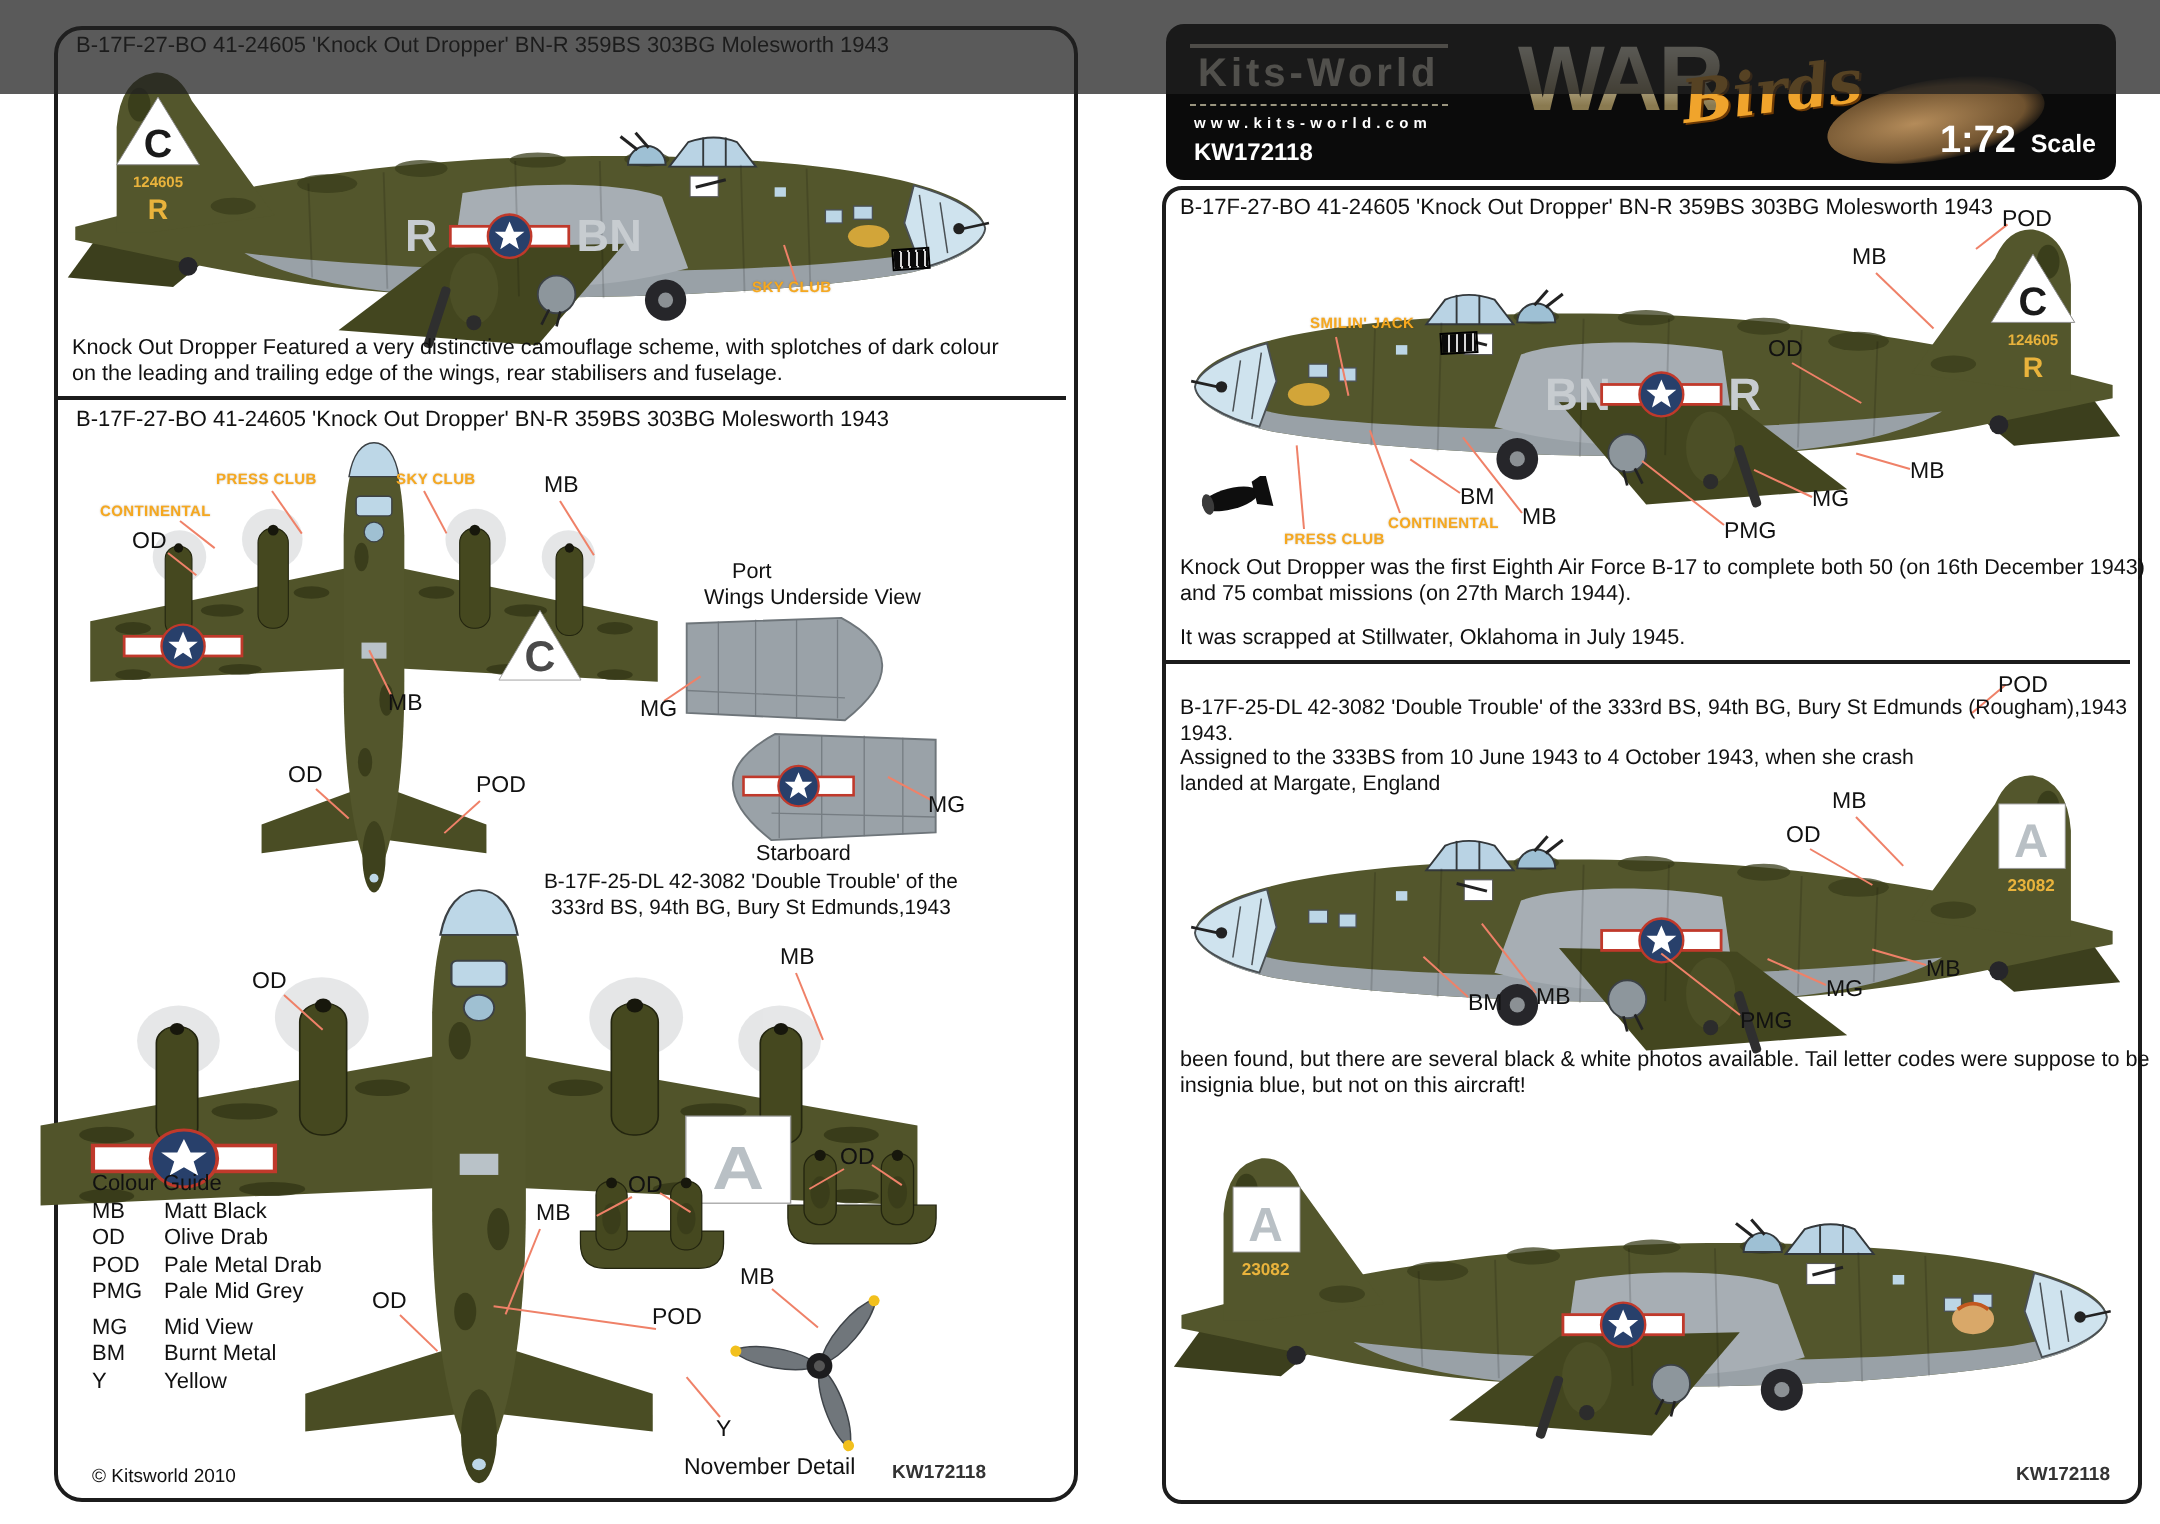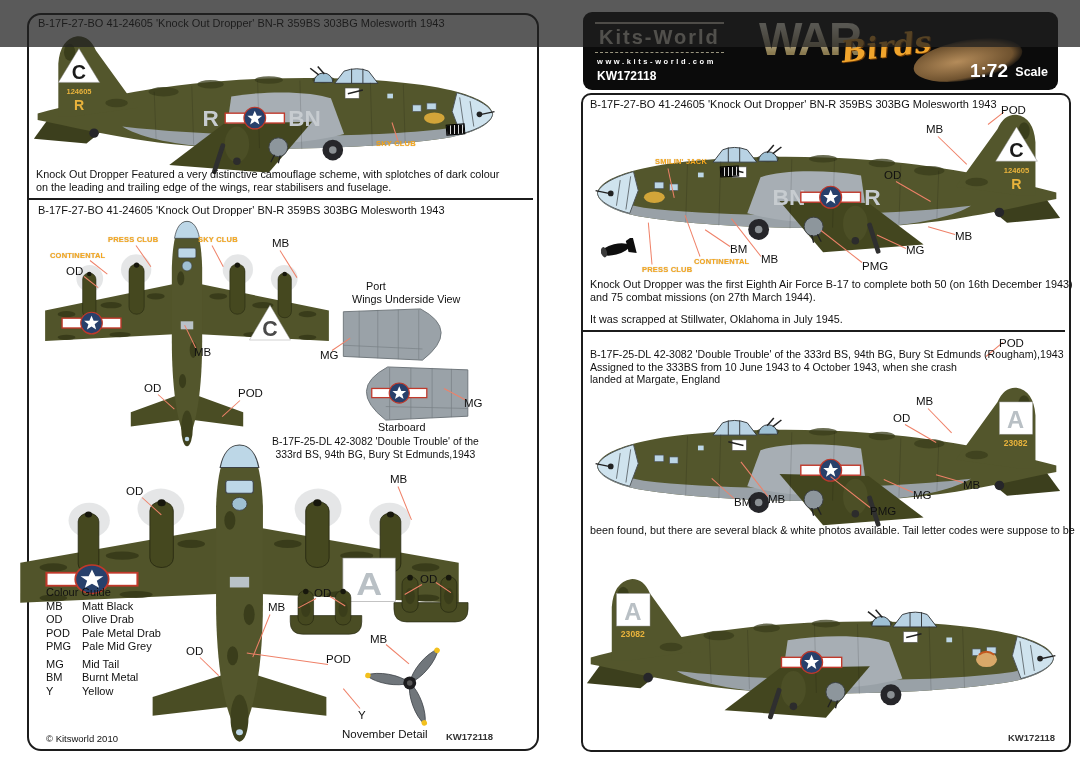--- a/index.html
+++ b/index.html
@@ -321,21 +321,21 @@
     <div class="cg-row">
       <span class="cg-code">POD</span>
         <span>Pale Metal Drab</span>
       </div>
     <div class="cg-row">
       <span class="cg-code">PMG</span>
         <span>Pale Mid Grey</span>
       </div>
     <div class="cg-row" style="margin-top:4px;">
       <span class="cg-code">MG</span>
-        <span>Mid Tail</span>
+        <span>Mid View</span>
       </div>
     <div class="cg-row">
       <span class="cg-code">BM</span>
         <span>Burnt Metal</span>
       </div>
     <div class="cg-row">
       <span class="cg-code">Y</span>
         <span>Yellow</span>
       </div>
   </div>
@@ -404,20 +404,21 @@
   </svg>
 
   <div class="cap" style="left:590px;top:278px;">
     <div>Knock Out Dropper was the first Eighth Air Force B-17 to complete both 50 (on 16th December 1943)</div>
     <div>and 75 combat missions (on 27th March 1944).</div>
   </div>
   <div class="cap" style="left:590px;top:313px;">It was scrapped at Stillwater, Oklahoma in July 1945.</div>
 
   <div class="cap" style="left:590px;top:348px;font-size:10.6px;line-height:12.6px;">
     <div>B-17F-25-DL 42-3082 'Double Trouble' of the 333rd BS, 94th BG, Bury St Edmunds (Rougham),1943</div>
+    <div>1943.</div>
     <div>Assigned to the 333BS from 10 June 1943 to 4 October 1943, when she crash</div>
     <div>landed at Margate, England</div>
   </div>
   <span class="lbl" style="left:999px;top:338px;">POD</span>
   <i class="ldr" style="left:986px;top:356px;width:22px;transform:rotate(-40deg);"></i>
 
   <svg class="fig" style="left:588px;top:368px;" width="474" height="176" viewBox="0 0 500 170">
     <g transform="translate(500,0) scale(-1,1)">
         <use href="#af-side"></use>
       </g>
@@ -436,20 +437,21 @@
   <i class="ldr" style="left:963px;top:482px;width:28px;transform:rotate(196deg);"></i>
   <span class="lbl" style="left:870px;top:506px;">PMG</span>
   <i class="ldr" style="left:870px;top:507px;width:50px;transform:rotate(218deg);"></i>
   <span class="lbl" style="left:768px;top:494px;">MB</span>
   <i class="ldr" style="left:768px;top:496px;width:44px;transform:rotate(232deg);"></i>
   <span class="lbl" style="left:734px;top:497px;">BM</span>
   <i class="ldr" style="left:734px;top:498px;width:30px;transform:rotate(222deg);"></i>
 
   <div class="cap" style="left:590px;top:524px;">
     <div>been found, but there are several black &amp; white photos available. Tail letter codes were suppose to be</div>
+    <div>insignia blue, but not on this aircraft!</div>
   </div>
 
   <svg class="fig" style="left:585px;top:566px;" width="478" height="164" viewBox="0 0 500 170">
     <use href="#af-side"></use>
     <rect x="33" y="28" width="35" height="34" fill="#fff" stroke="#999" stroke-width=".5"></rect>
     <text x="50" y="56" font-size="25" font-weight="bold" fill="#b9c0c5" text-anchor="middle">A</text>
     <text x="50" y="74" font-size="9" font-weight="bold" fill="#e9b33c" text-anchor="middle">23082</text>
     <use href="#insignia" transform="translate(237,100) scale(1.05)"></use>
     <ellipse cx="420" cy="97" rx="11" ry="8" fill="#d9a869"></ellipse>
     <path d="M412,92 Q420,86 428,92" stroke="#c2581f" stroke-width="2" fill="none"></path>

